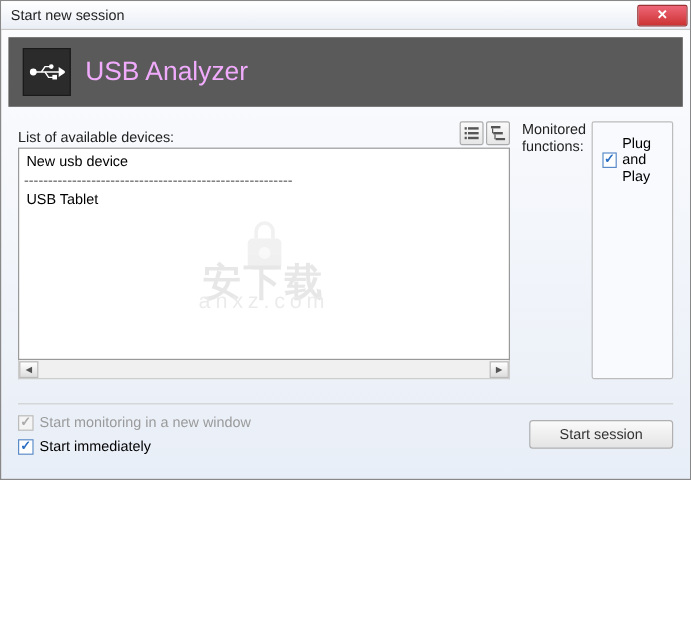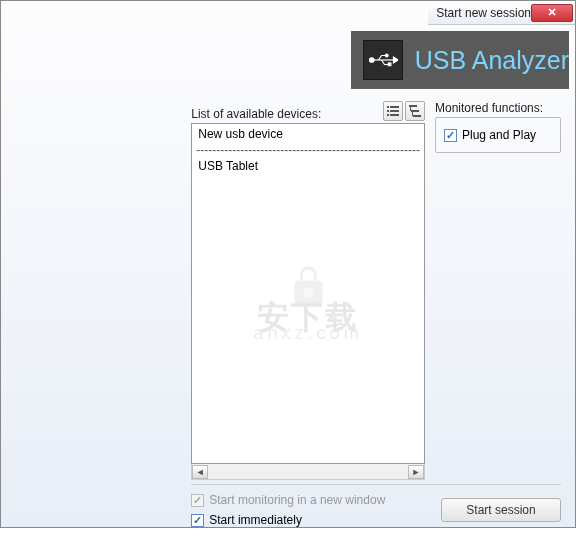--- a/index.html
+++ b/index.html
@@ -1,38 +1,38 @@
 <!DOCTYPE html>
 <html><head>
 <meta charset="utf-8">
 <style>
 * { box-sizing: border-box; margin: 0; padding: 0; }
 body { font-family: "Segoe UI", Tahoma, sans-serif; font-size: 12px; background: #fff; width: 576px; height: 534px; overflow: hidden; }
-.window { border: 1px solid #888; width: 576px; height: 528px; background: linear-gradient(#fdfdfe, #e8eef7); display: flex; flex-direction: column; align-items: flex-end; }
+.window { border: 1px solid #888; width: 576px; height: 400px; background: linear-gradient(#fdfdfe, #e8eef7); display: flex; flex-direction: column; }
 .titlebar { height: 24px; background: linear-gradient(#fff, #eaeef6); border-bottom: 1px solid #c8c8c8; display: flex; align-items: center; justify-content: space-between; padding: 0 2px 0 8px; }
 .titlebar-text { font-size: 12px; color: #222; }
 .close-btn { width: 42px; height: 18px; background: linear-gradient(#e67, #c33); border: 1px solid #933; border-radius: 2px; display: flex; align-items: center; justify-content: center; color: #fff; font-weight: bold; font-size: 11px; cursor: pointer; }
 .header-band { height: 58px; background: #5a5a5a; display: flex; align-items: center; padding-left: 12px; gap: 12px; margin: 6px 6px 0 6px; }
 .usb-icon-box { width: 40px; height: 40px; background: #2b2b2b; border: 1px solid #1a1a1a; display: flex; align-items: center; justify-content: center; }
 .usb-icon-box svg { width: 30px; height: 18px; }
-.header-title { color: #7dd3fc; font-size: 25px; font-weight: 300; }
-.content { flex: 1; padding: 12px 14px 0 14px; display: flex; flex-direction: column; gap: 0; }
+.header-title { color: #f0abfc; font-size: 22px; font-weight: 300; }
+.content { flex: 1; padding: 12px 14px 20px 14px; display: flex; flex-direction: column; gap: 16px; }
 .top-row { display: flex; gap: 10px; flex: 1; min-height: 0; }
 .left-col { flex: 1; display: flex; flex-direction: column; min-width: 0; }
 .list-header { display: flex; align-items: flex-end; justify-content: space-between; margin-bottom: 2px; }
 .list-label { font-size: 12px; color: #222; }
 .view-btns { display: flex; gap: 2px; }
 .view-btn { width: 20px; height: 20px; border: 1px solid #aaa; background: linear-gradient(#fafafa,#e6e6e6); display: flex; align-items: center; justify-content: center; cursor: pointer; border-radius: 2px; }
 .view-btn svg { width: 12px; height: 12px; }
 .device-list { flex: 1; background: #fff; border: 1px solid #999; overflow: auto; padding: 2px 4px; font-size: 12px; line-height: 16px; position: relative; }
 .device-item { padding: 0 2px; cursor: pointer; white-space: nowrap; }
 .device-sep { color: #555; white-space: nowrap; overflow: hidden; }
 .scrollbar-x { height: 16px; background: #f0f0f0; border: 1px solid #ccc; border-top: none; display: flex; align-items: center; justify-content: space-between; }
 .sb-arrow { width: 16px; height: 14px; background: linear-gradient(#fff,#ddd); border: 1px solid #bbb; display: flex; align-items: center; justify-content: center; font-size: 9px; color: #555; cursor: pointer; }
-.right-col { width: 126px; display: flex; flex-direction: column; }
+.right-col { width: 126px; display: flex; }
 .monitored-label { font-size: 12px; color: #222; margin-bottom: 2px; }
 .monitored-box { border: 1px solid #bcbcbc; background: #f8fafd; padding: 10px 8px; display: flex; flex-direction: column; gap: 14px; border-radius: 2px; }
 .check-row { display: flex; align-items: center; gap: 5px; font-size: 12px; }
 .check-box { width: 13px; height: 13px; border: 1px solid #5a8bc8; background: #fff; display: flex; align-items: center; justify-content: center; cursor: pointer; }
 .check-box.checked::after { content: "✓"; font-size: 11px; color: #2c6fc4; line-height: 1; font-weight: bold; }
 .check-box.disabled { border-color: #bbb; background: #f4f4f4; }
 .check-box.disabled.checked::after { color: #aaa; }
 .bottom-row { border-top: 1px solid #d0d0d0; padding-top: 8px; margin-top: 4px; display: flex; align-items: center; justify-content: space-between; }
 .bottom-left { display: flex; flex-direction: column; gap: 6px; }
 .label-disabled { color: #9a9a9a; }

